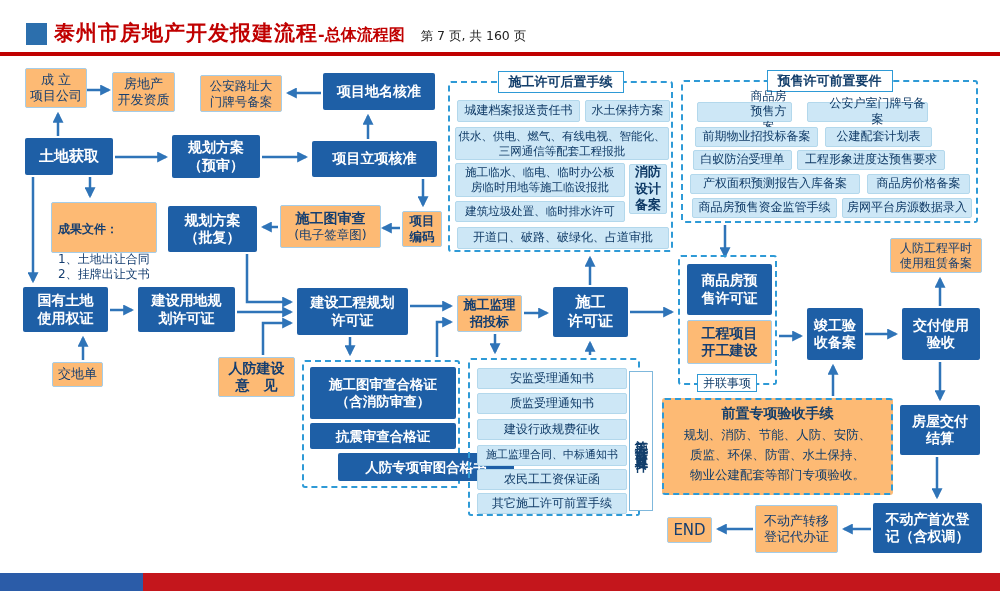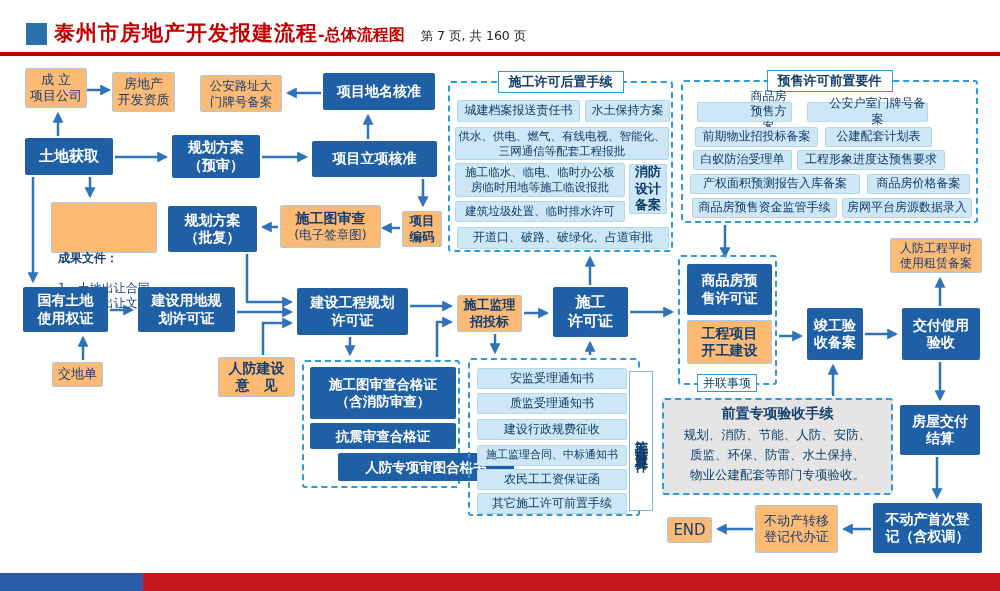--- a/index.html
+++ b/index.html
@@ -25,21 +25,21 @@
         white-space:pre-line;border-radius:2px;}
   .dashed{border:2px dashed #2e9ad6;border-radius:3px;}
   .gtitle{position:absolute;top:-12px;left:50%;transform:translateX(-50%);
         background:#ffffff;border:1.5px solid #2e9ad6;color:#123e6b;font-weight:bold;
         font-size:13px;padding:1px 10px;white-space:nowrap;}
   .wlabel{background:#ffffff;border:1.5px solid #2e9ad6;color:#123e6b;font-size:12px;
         display:flex;align-items:center;justify-content:center;}
   .vert{background:#ffffff;border:1.5px solid #7fb8dc;color:#123e6b;font-weight:bold;font-size:13px;
         writing-mode:vertical-rl;text-orientation:upright;display:flex;align-items:center;
         justify-content:center;letter-spacing:3px;}
-  .filled-dashed{background:#e5e5e5;}
+  .filled-dashed{background:#fdba74;}
   .gf-title{color:#123e6b;font-weight:bold;font-size:14px;text-align:center;}
   .gf-body{color:#123e6b;font-size:12.5px;line-height:1.6;text-align:center;white-space:pre-line;}
   .doc-left{justify-content:flex-start;text-align:left;padding:4px 6px;display:block;font-size:12px;}
   svg{position:absolute;left:0;top:0;pointer-events:none;}
 </style>
 </head>
 <body>
 
 <div id="canvas">
 
@@ -100,21 +100,21 @@
 开发资质</div>
   <div class="abs light" style="left:200px;top:75px;width:82px;height:37px;font-size:12.5px;">公安路址大
 门牌号备案</div>
   <div class="abs dark" style="left:323px;top:73px;width:112px;height:37px;">项目地名核准</div>
   <div class="abs dark" style="left:25px;top:138px;width:88px;height:37px;font-size:15px;">土地获取</div>
   <div class="abs dark" style="left:172px;top:135px;width:88px;height:43px;">规划方案
 （预审）</div>
   <div class="abs dark" style="left:312px;top:141px;width:125px;height:36px;">项目立项核准</div>
 
   <div class="abs light doc-left" style="left:51px;top:202px;width:106px;height:51px;">
-    <span class="bold" style="display:block;margin-top:29px;">成果文件：</span>
+    <span class="bold" style="display:block;">成果文件：</span>
     <span style="display:block;white-space:pre-line;">1、土地出让合同
 2、挂牌出让文书</span>
   </div>
   <div class="abs dark" style="left:168px;top:206px;width:89px;height:46px;">规划方案
 （批复）</div>
   <div class="abs light" style="left:280px;top:205px;width:101px;height:43px;flex-direction:column;">
     <span class="bold" style="font-size:14px;">施工图审查</span>
     <span style="font-size:12.5px;">(电子签章图)</span>
   </div>
   <div class="abs light bold" style="left:402px;top:211px;width:40px;height:36px;font-size:12.5px;">项目

